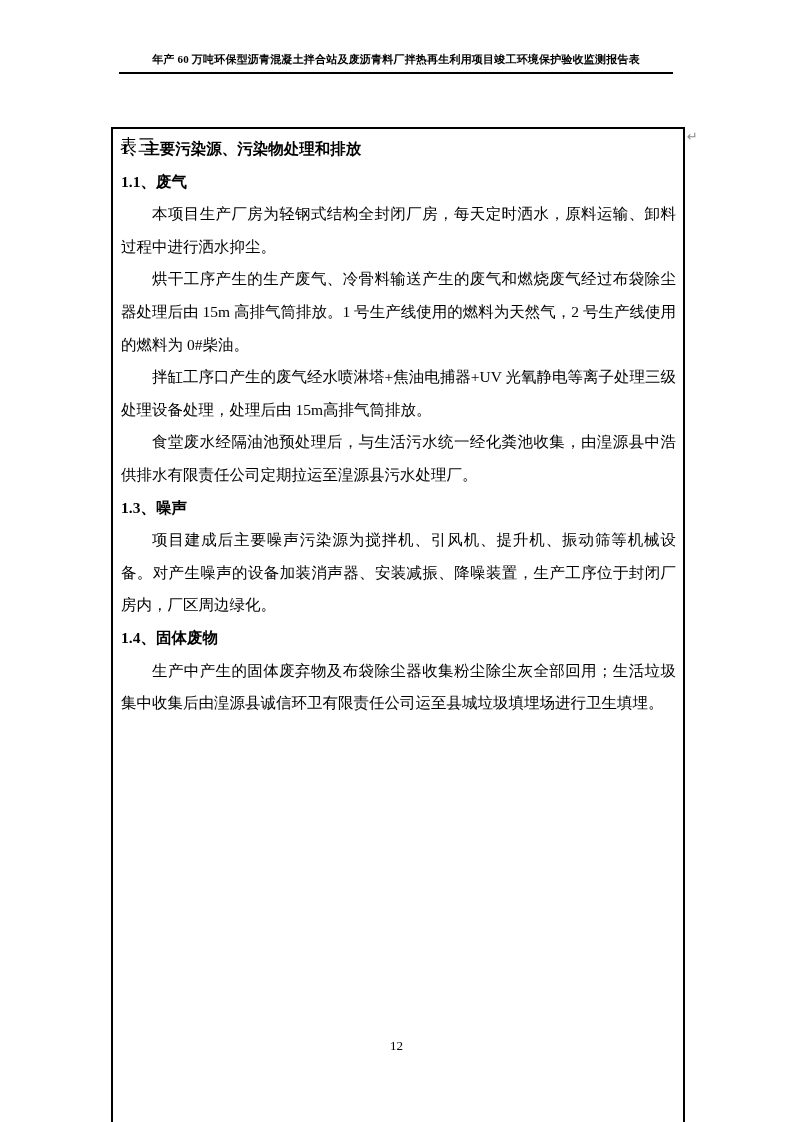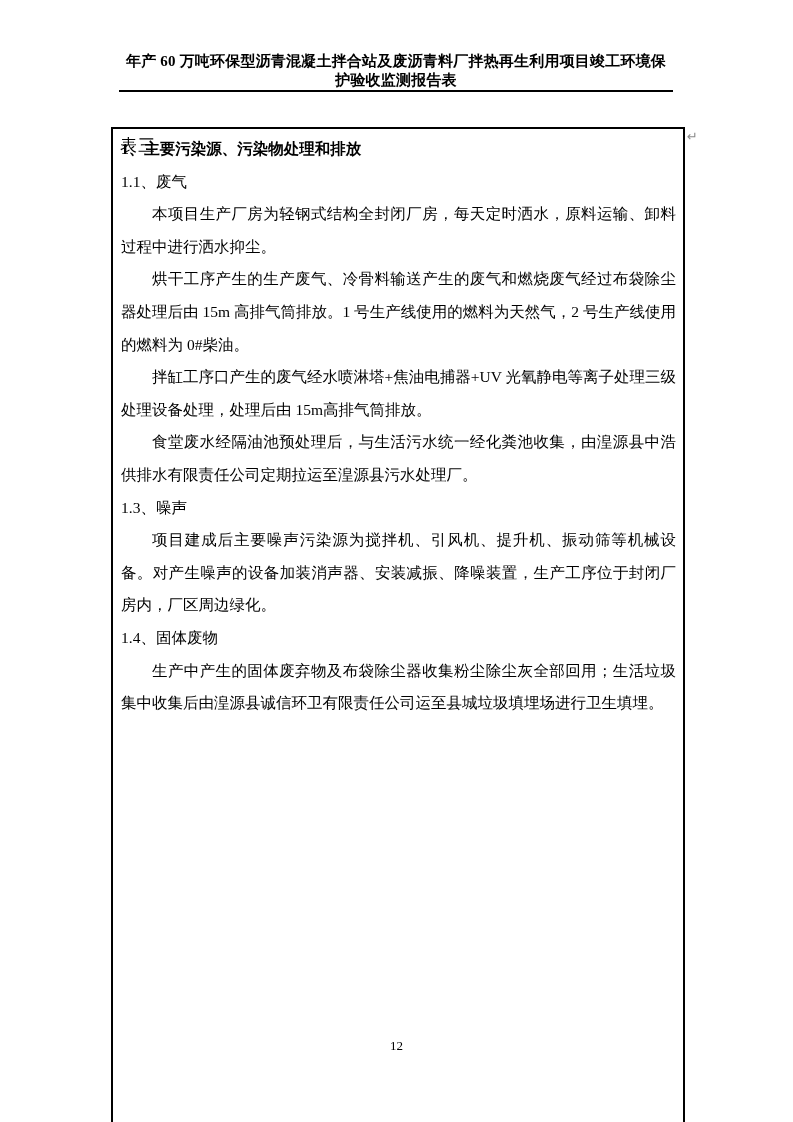--- a/index.html
+++ b/index.html
@@ -11,23 +11,24 @@
     font-family: "Liberation Serif", "DejaVu Serif", serif;
     color: #000000;
     overflow: hidden;
   }
   .doc-header {
     position: absolute;
     left: 119px;
     top: 52px;
     width: 554px;
     text-align: center;
-    font-size: 15px;
+    font-size: 11px;
     font-weight: bold;
     letter-spacing: 0.2px;
+    padding-bottom: 5px;
     border-bottom: 2px solid #000000;
   }
   .table-label {
     position: absolute;
     left: 120px;
     top: 98px;
     font-size: 17px;
     letter-spacing: 1px;
     margin-top: 36px;
   }
@@ -46,21 +47,21 @@
     font-size: 15.5px;
     line-height: 32.6px;
     text-align: justify;
   }
   .main-heading {
     font-size: 16.5px;
     font-weight: bold;
   }
   .sub-heading {
     font-size: 15.5px;
-    font-weight: normal;
+    font-weight: bold;
   }
   .body-para {
     font-weight: normal;
     text-indent: 2em;
   }
   .line-break-mark {
     position: absolute;
     left: 687px;
     top: 129px;
     font-size: 13px;

